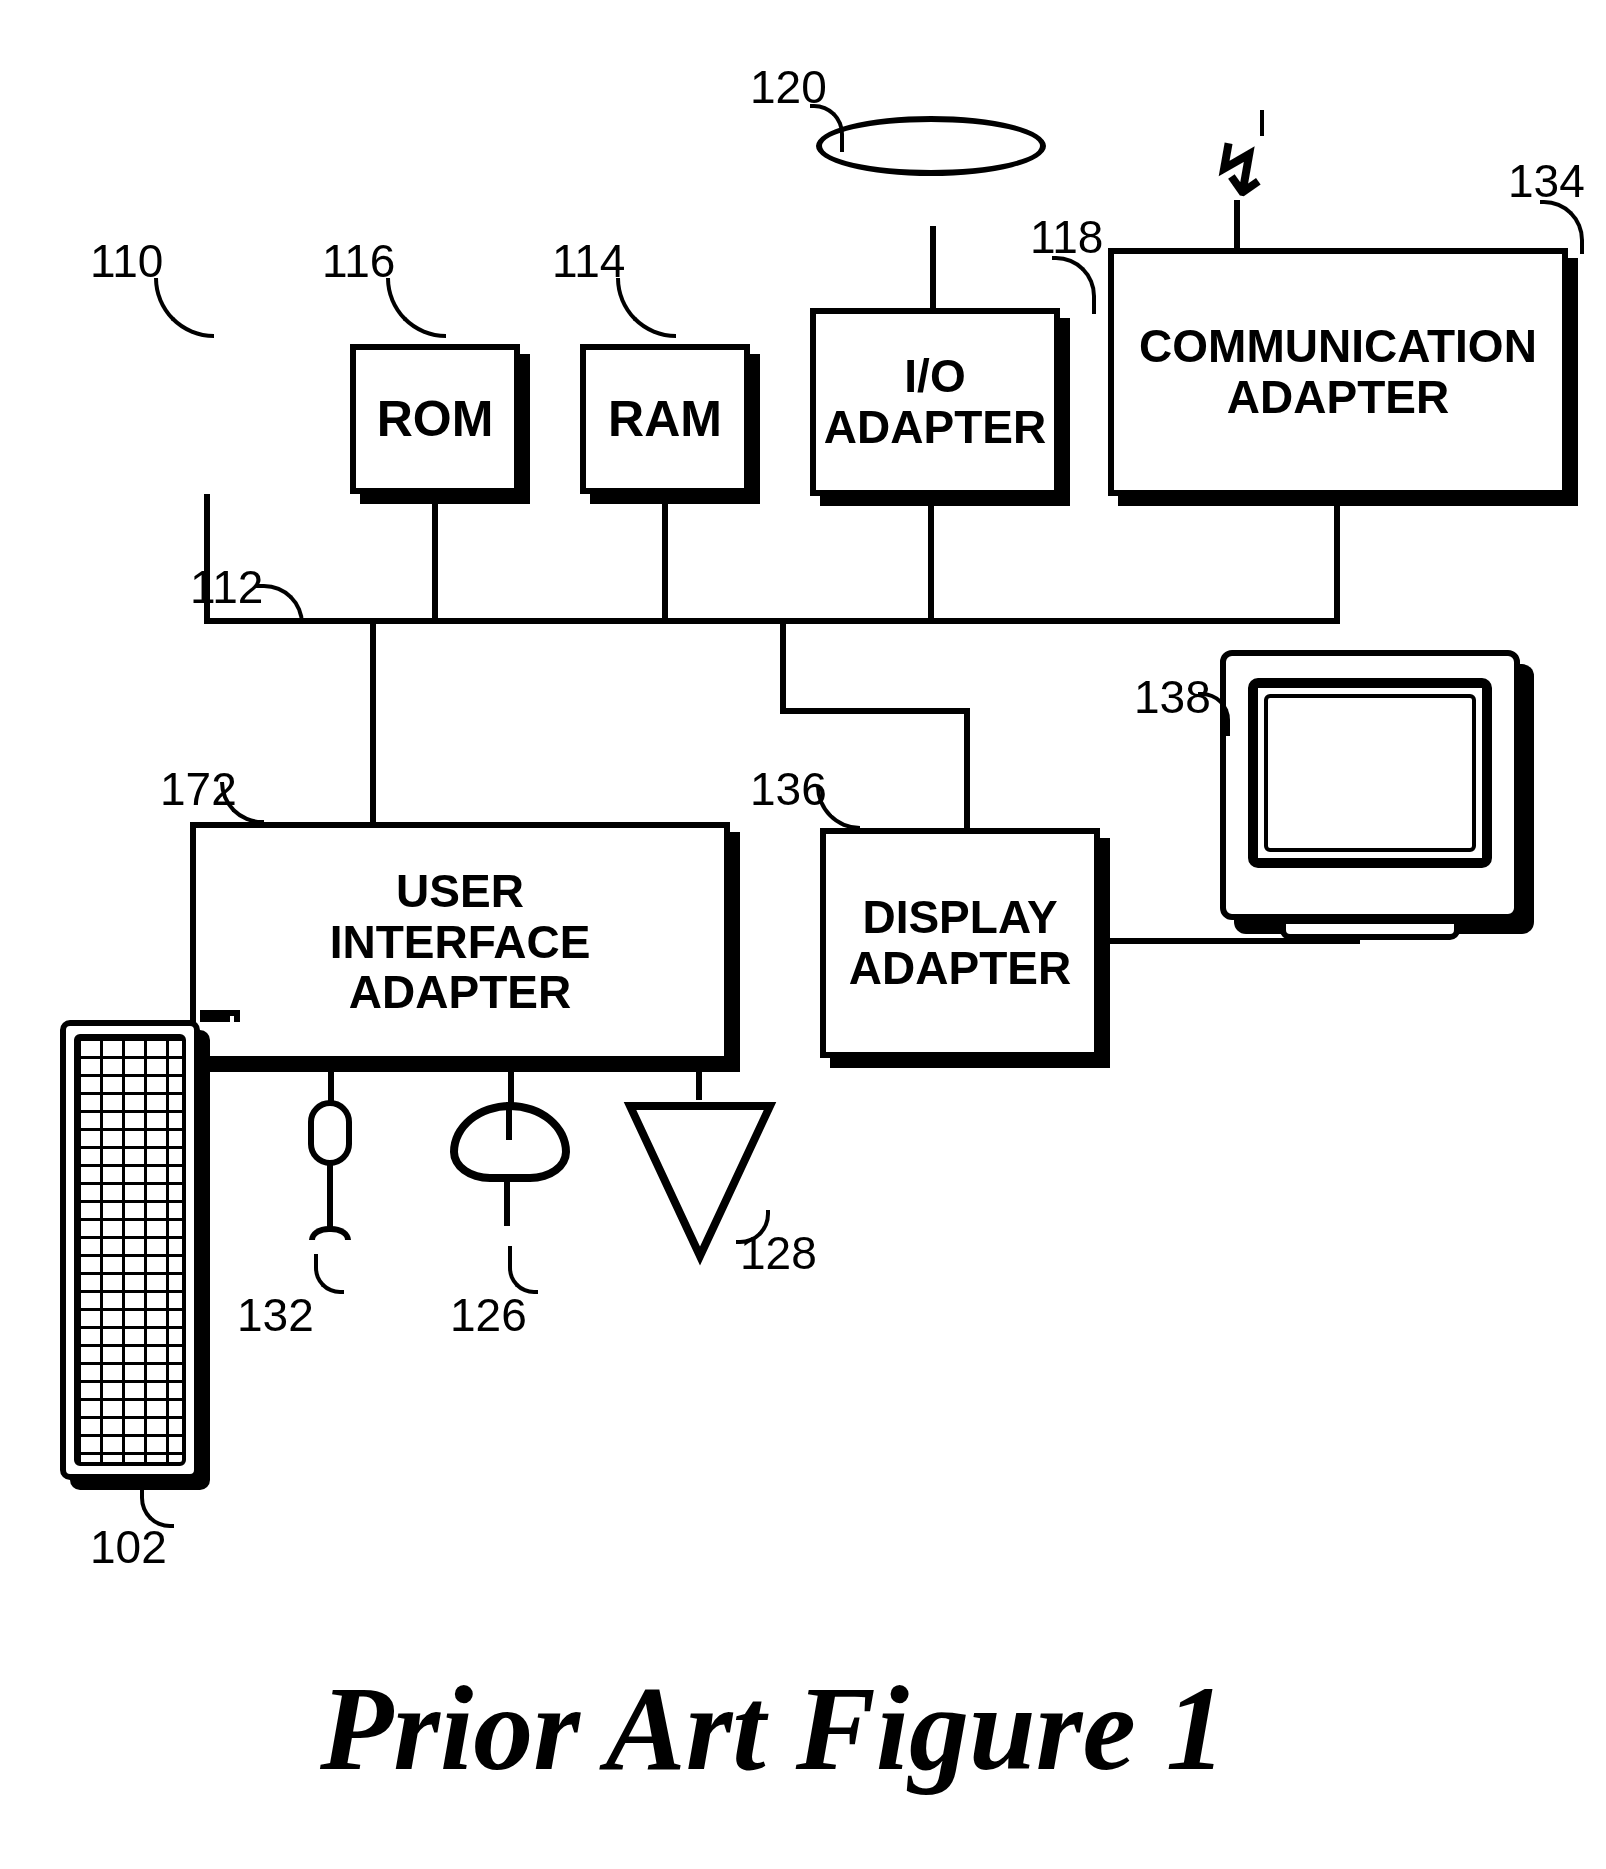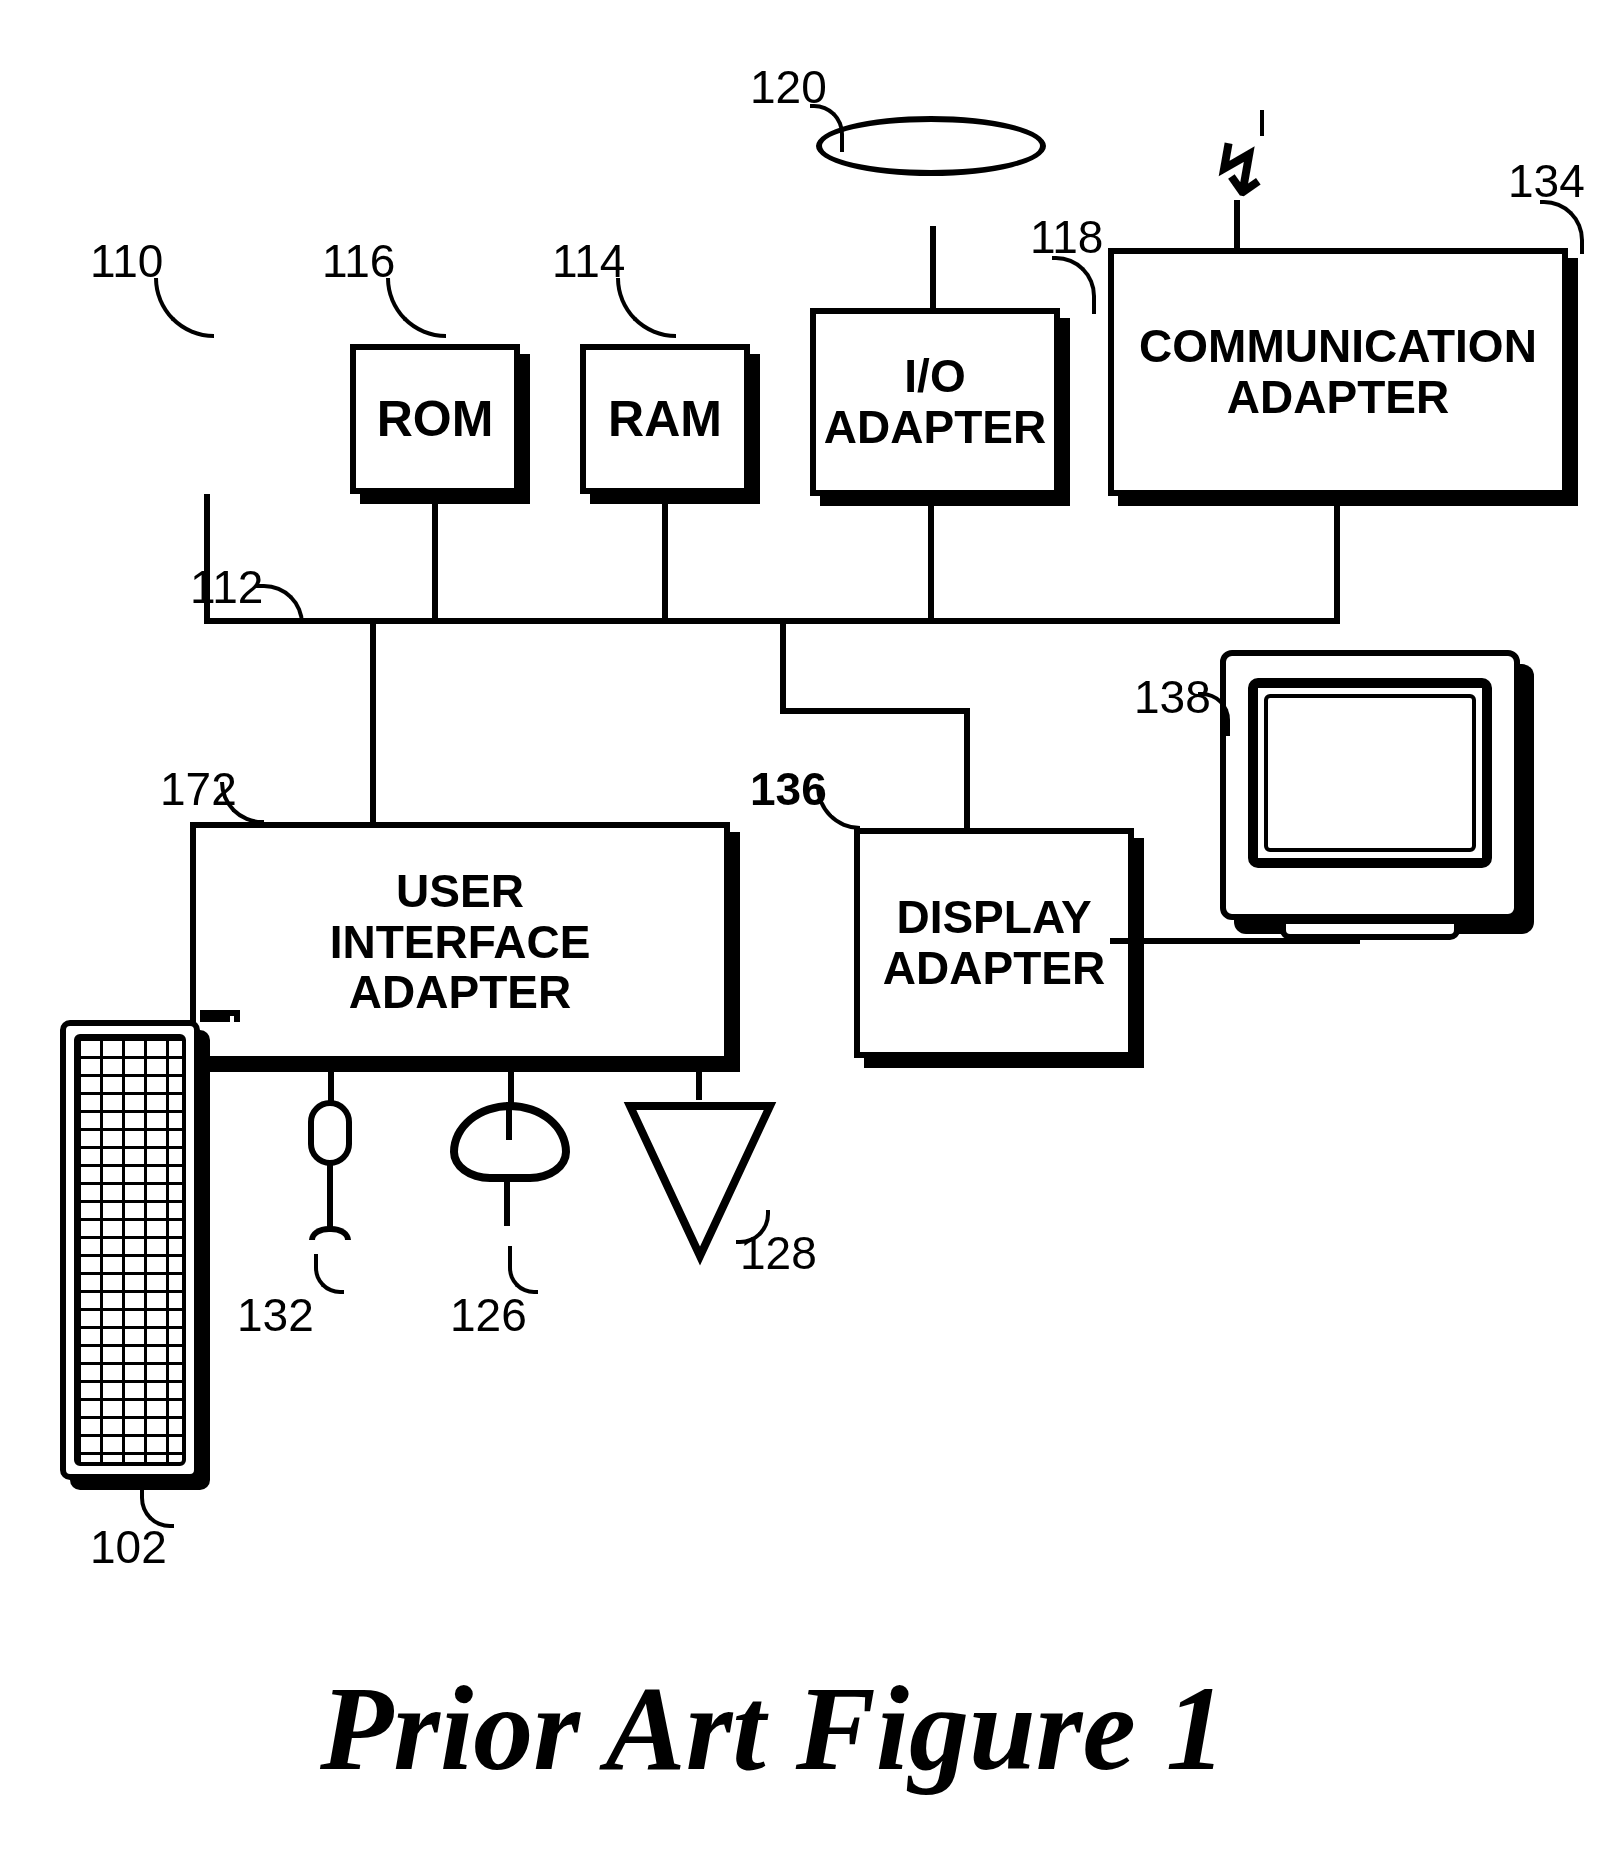--- a/index.html
+++ b/index.html
@@ -269,21 +269,21 @@
   <div class="line vline" style="left:642px; top:474px; height:130px;"></div>
   <div class="line vline" style="left:908px; top:476px; height:128px;"></div>
   <div class="line vline" style="left:1314px; top:476px; height:128px;"></div>
 
   <div class="box" style="left:170px; top:802px; width:540px; height:240px; font-size:46px; white-space:pre-line;">
     <span>USER
 INTERFACE
 ADAPTER</span>
   </div>
 
-  <div class="box" style="left:834px; top:808px; width:280px; height:230px; font-size:46px; white-space:pre-line;">
+  <div class="box" style="left:800px; top:808px; width:280px; height:230px; font-size:46px; white-space:pre-line;">
     <span>DISPLAY
 ADAPTER</span>
   </div>
 
   <div class="line vline" style="left:350px; top:598px; height:204px;"></div>
 
   <div class="line vline" style="left:760px; top:598px; height:90px;"></div>
   <div class="line hline" style="left:760px; top:688px; width:190px;"></div>
   <div class="line vline" style="left:944px; top:688px; height:120px;"></div>
 
@@ -364,21 +364,21 @@
   <div style="position:absolute; left:1520px; top:180px; width:40px; height:50px; border:4px solid #000; border-left:none; border-bottom:none; border-top-right-radius:40px;"></div>
 
   <div class="line vline" style="left:1240px; top:90px; height:26px; width:4px;"></div>
 
   <div class="label" style="left:170px; top:540px;">112</div>
   <div style="position:absolute; left:236px; top:564px; width:44px; height:36px; border:4px solid #000; border-right:none; border-top:none; border-bottom-left-radius:40px; transform:rotate(180deg);"></div>
 
   <div class="label" style="left:140px; top:742px;">172</div>
   <div class="leadcurve" style="left:200px; top:762px; width:44px; height:42px;"></div>
 
-  <div class="label" style="left:730px; top:742px;font-weight:bold;">136</div>
+  <div class="label" style="left:730px; top:742px;">136</div>
   <div class="leadcurve" style="left:796px; top:766px; width:44px; height:44px;"></div>
 
   <div class="label" style="left:1114px; top:650px;">138</div>
   <div style="position:absolute; left:1178px; top:672px; width:28px; height:40px; border:4px solid #000; border-right:none; border-bottom:none; border-top-left-radius:28px; transform:scaleX(-1);"></div>
 
   <div class="label" style="left:70px; top:1500px;">102</div>
   <div style="position:absolute; left:120px; top:1460px; width:30px; height:44px; border:4px solid #000; border-right:none; border-top:none; border-bottom-left-radius:30px;"></div>
 
   <div class="label" style="left:217px; top:1268px;text-align:right;">132</div>
   <div style="position:absolute; left:294px; top:1234px; width:26px; height:36px; border:4px solid #000; border-right:none; border-top:none; border-bottom-left-radius:26px;"></div>

